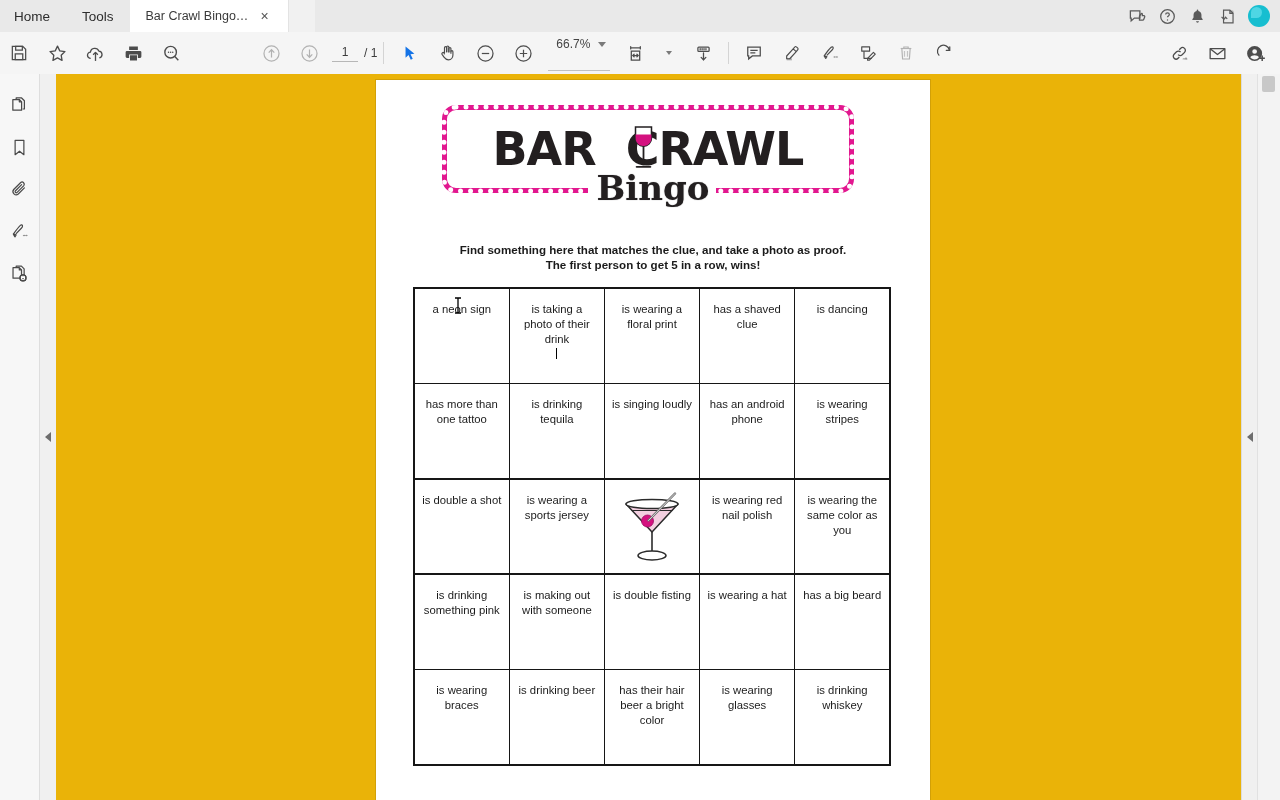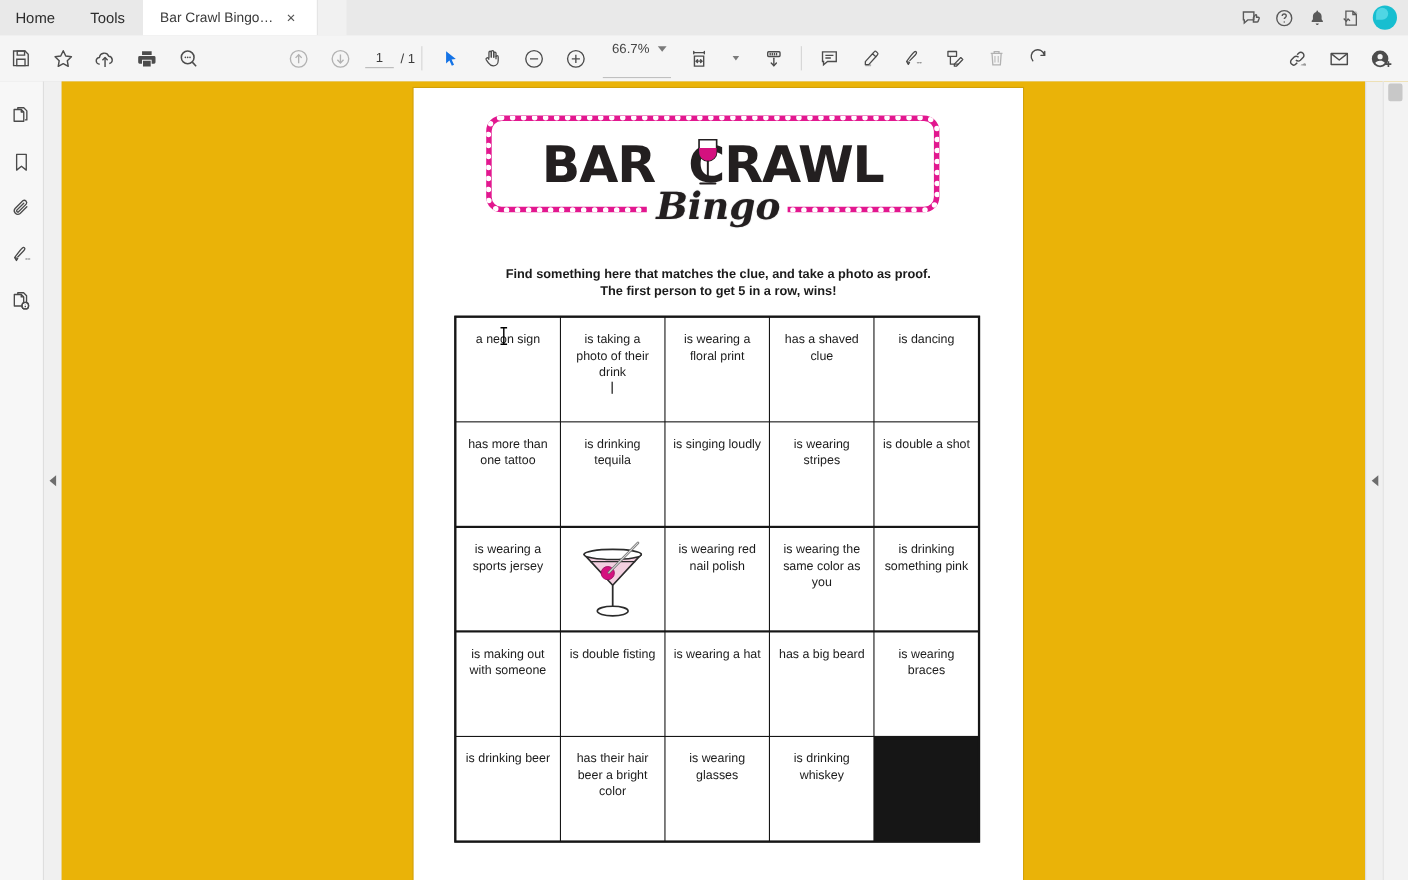--- a/index.html
+++ b/index.html
@@ -166,21 +166,21 @@
     color: #231f20; line-height: 1;
   }
   .logo-text .gap { display: inline-block; width: 30px; }
   .glass {
     position: absolute; left: 198px; top: 20px; width: 25px; height: 48px;
   }
   .bingo-script {
     position: absolute; left: 0; top: 63px; width: 440px;
     text-align: center;
     font-family: "DejaVu Serif", serif;
-    font-style: italic; font-weight: bold; font-size: 34px;
+    font-weight: bold; font-size: 34px;
     color: #231f20;
     text-shadow: 0 0 1px rgba(35,31,32,0.5);
   }
   .bingo-mask {
     position: absolute; left: 155px; top: 78px; width: 128px; height: 26px;
     background: #ffffff;
   }
 
   .subtitle {
     position: absolute; left: 27px; top: 163px; width: 500px;
@@ -545,20 +545,23 @@
           <div class="cell">
               <span>has more than one tattoo</span>
             </div>
           <div class="cell">
               <span>is drinking tequila</span>
             </div>
           <div class="cell">
               <span>is singing loudly</span>
             </div>
           <div class="cell">
+              <span>has an android phone</span>
+            </div>
+          <div class="cell">
               <span>is wearing stripes</span>
             </div>
 
           <div class="cell">
               <span>is double a shot</span>
             </div>
           <div class="cell">
               <span>is wearing a sports jersey</span>
             </div>
           <div class="cell free">

